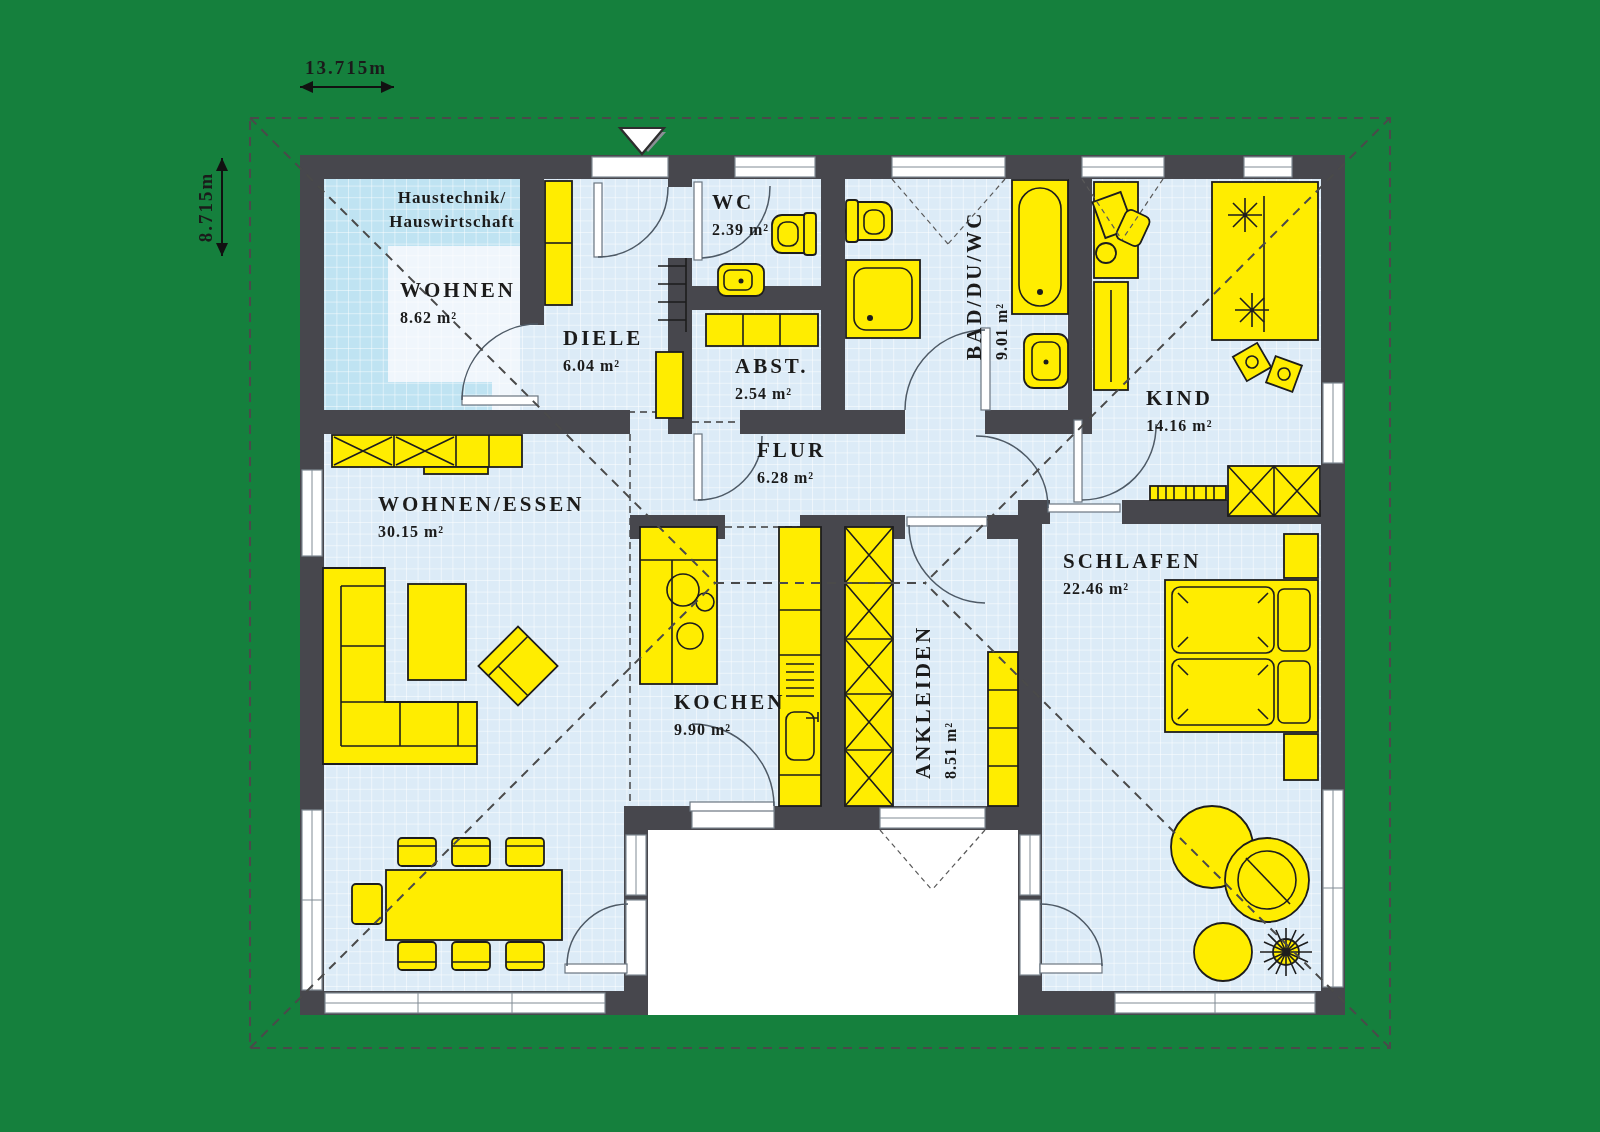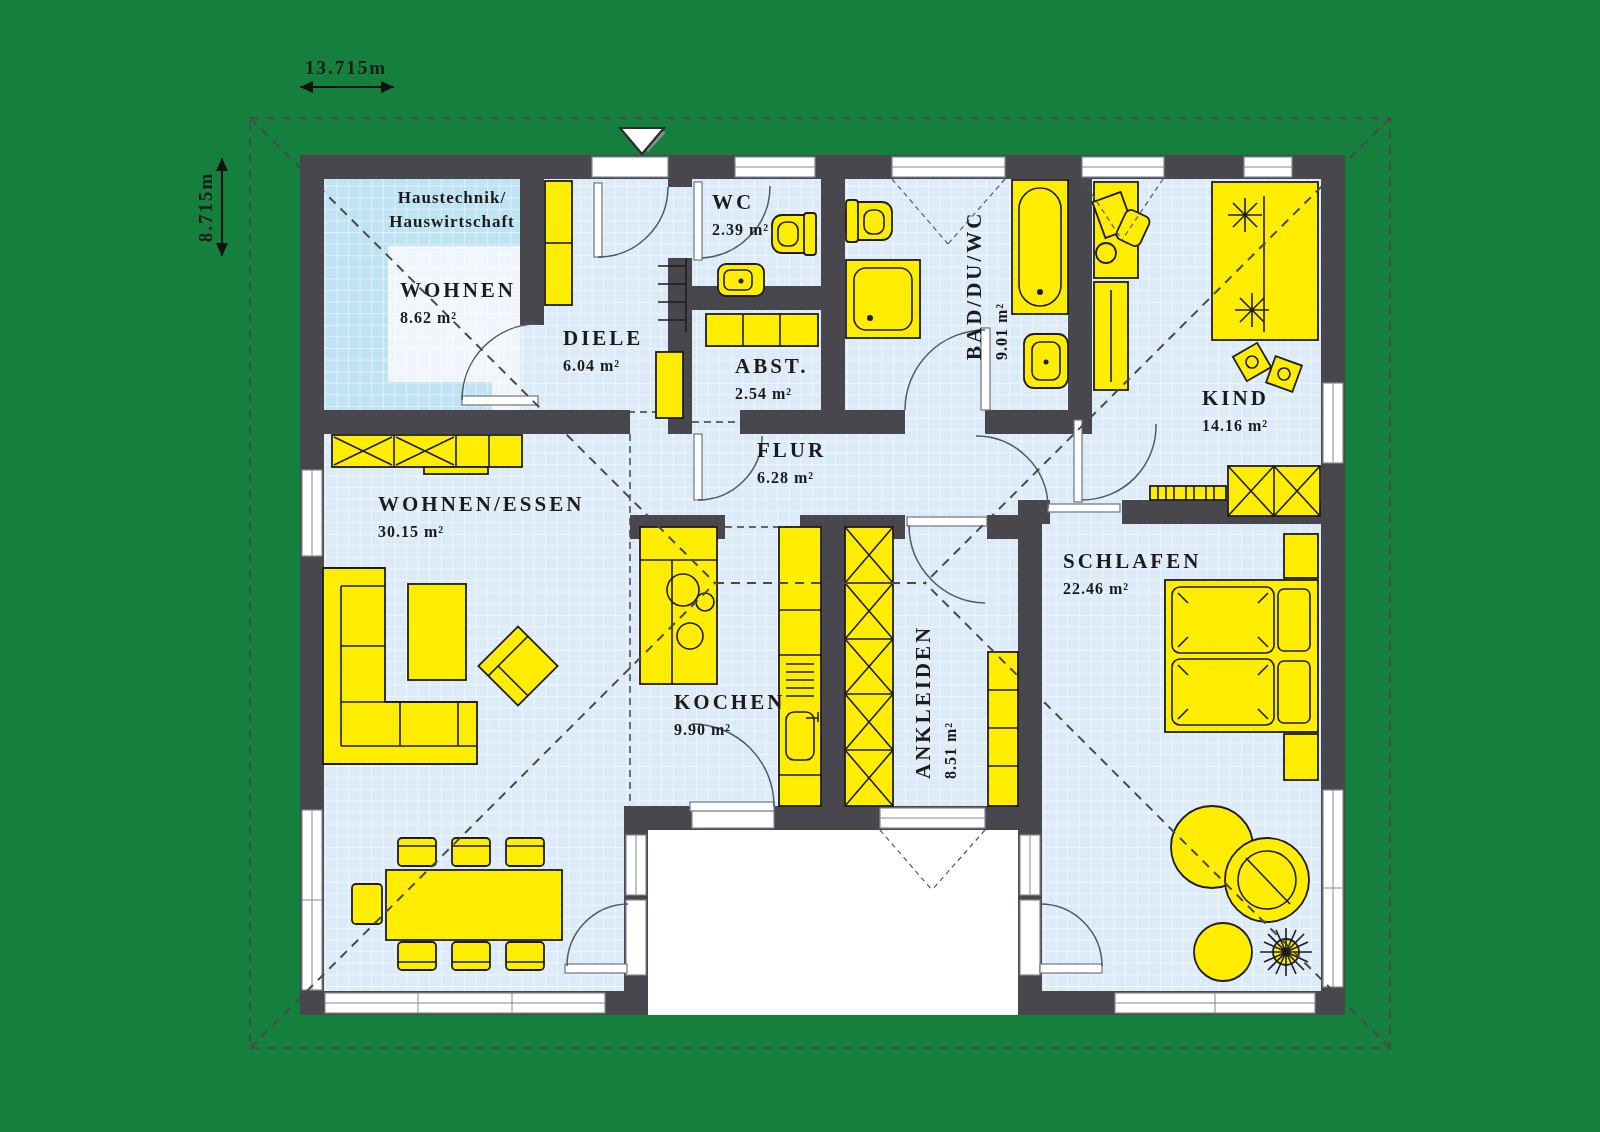--- a/index.html
+++ b/index.html
@@ -372,21 +372,21 @@
   <span class="area">2.39 m²</span>
 </div>
 <div class="lbl" style="left:735px;top:356px;">
   <span class="name">ABST.</span>
   <span class="area">2.54 m²</span>
 </div>
 <div class="lbl vert" style="left:910px;top:244px;width:170px;height:62px;">
   <span class="name">BAD/DU/WC</span>
   <span class="area">9.01 m²</span>
 </div>
-<div class="lbl" style="left:1202px;top:388px;">
+<div class="lbl" style="left:1146px;top:388px;text-align:center;">
   <span class="name">KIND</span>
   <span class="area">14.16 m²</span>
 </div>
 <div class="lbl" style="left:757px;top:440px;">
   <span class="name">FLUR</span>
   <span class="area">6.28 m²</span>
 </div>
 <div class="lbl" style="left:378px;top:494px;">
   <span class="name">WOHNEN/ESSEN</span>
   <span class="area">30.15 m²</span>

